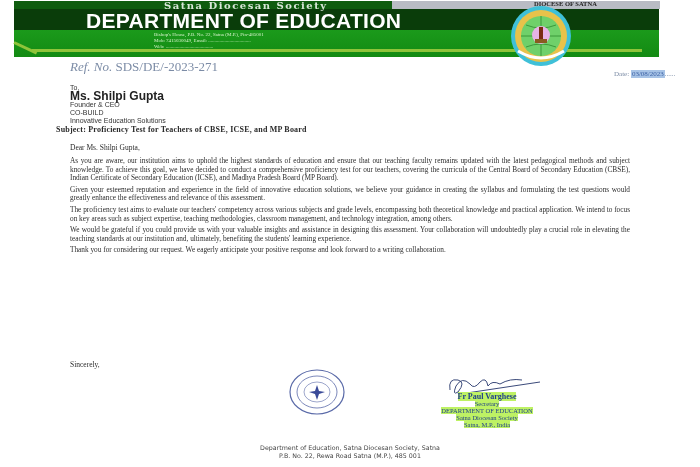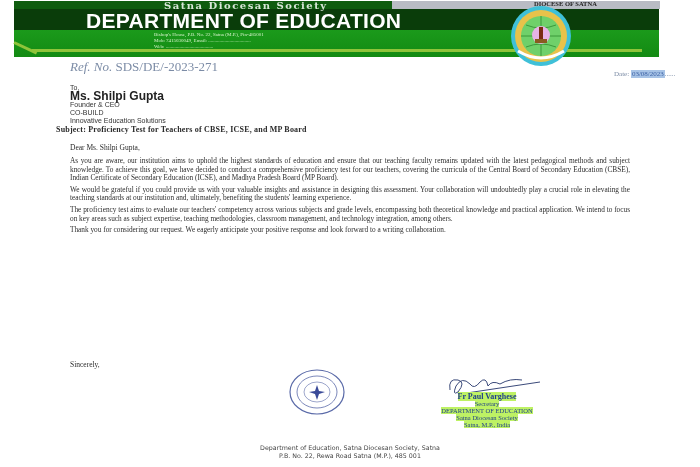--- a/index.html
+++ b/index.html
@@ -81,22 +81,23 @@
   <div>Founder &amp; CEO</div>
   <div>CO-BUILD</div>
   <div>Innovative Education Solutions</div>
 </div>
 
 <div class="subject">Subject: Proficiency Test for Teachers of CBSE, ICSE, and MP Board</div>
 <div class="greet">Dear Ms. Shilpi Gupta,</div>
 
 <div class="body">
   <p>As you are aware, our institution aims to uphold the highest standards of education and ensure that our teaching faculty remains updated with the latest pedagogical methods and subject knowledge. To achieve this goal, we have decided to conduct a comprehensive proficiency test for our teachers, covering the curricula of the Central Board of Secondary Education (CBSE), Indian Certificate of Secondary Education (ICSE), and Madhya Pradesh Board (MP Board).</p>
+  <p>Given your esteemed reputation and experience in the field of innovative education solutions, we believe your guidance in creating the syllabus and formulating the test questions would greatly enhance the effectiveness and relevance of this assessment.</p>
+  <p>The proficiency test aims to evaluate our teachers' competency across various subjects and grade levels, encompassing both theoretical knowledge and practical application. We intend to focus on key areas such as subject expertise, teaching methodologies, classroom management, and technology integration, among others.</p>
   <p>We would be grateful if you could provide us with your valuable insights and assistance in designing this assessment. Your collaboration will undoubtedly play a crucial role in elevating the teaching standards at our institution and, ultimately, benefiting the students' learning experience.</p>
-  <p>The proficiency test aims to evaluate our teachers' competency across various subjects and grade levels, encompassing both theoretical knowledge and practical application. We intend to focus on key areas such as subject expertise, teaching methodologies, classroom management, and technology integration, among others.</p>
   <p>Thank you for considering our request. We eagerly anticipate your positive response and look forward to a writing collaboration.</p>
 </div>
 
 <div class="sincerely">Sincerely,</div>
 
 <svg class="seal" viewBox="0 0 58 48">
   <ellipse cx="29" cy="24" rx="27" ry="22" fill="none" stroke="#5a6aa8" stroke-width="1.2"></ellipse>
   <ellipse cx="29" cy="24" rx="20" ry="16" fill="none" stroke="#5a6aa8" stroke-width="0.8"></ellipse>
   <ellipse cx="29" cy="24" rx="13" ry="10" fill="none" stroke="#5a6aa8" stroke-width="0.6"></ellipse>
   <path d="M29 17 L31 23 L37 24 L31 26 L29 32 L27 26 L21 24 L27 23 Z" fill="#3a4a98"></path>

